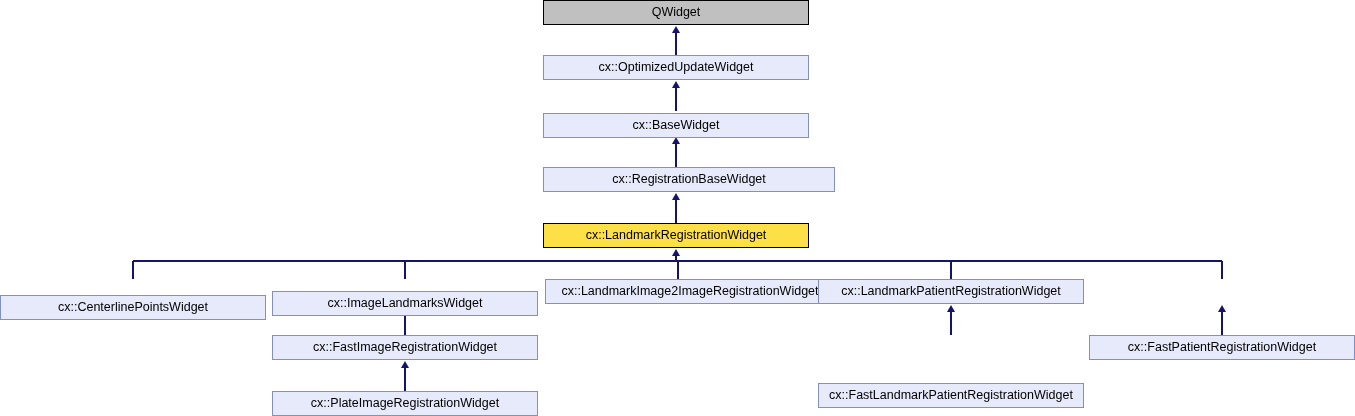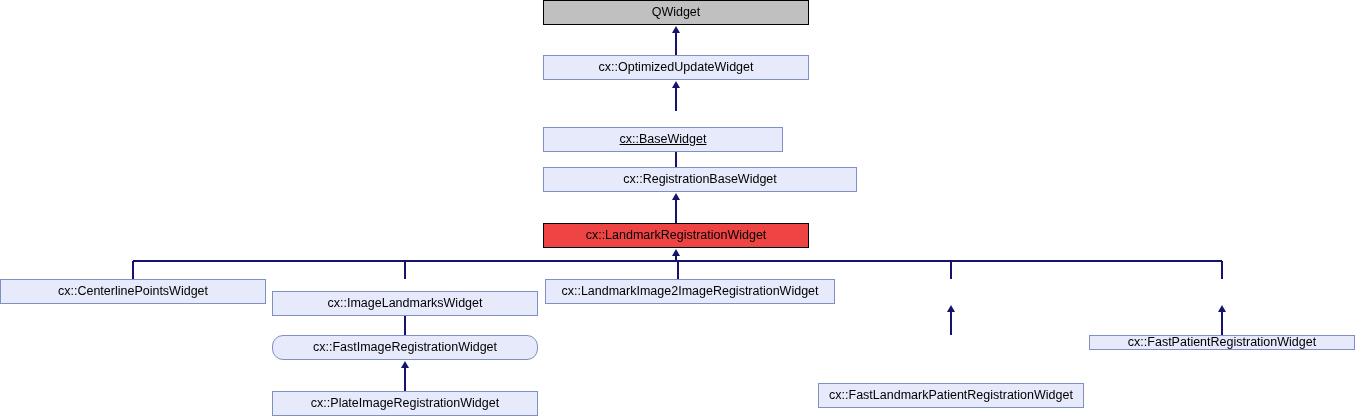--- a/index.html
+++ b/index.html
@@ -36,21 +36,21 @@
     line-height: 1;
     letter-spacing: 0px;
     white-space: nowrap;
     color: #000000;
   }
   .node.inherited {
     background: #e7eafa;
     border: 1px solid #8190c4;
   }
   .node.current {
-    background: #ef4444;
+    background: #fde047;
     border: 1px solid #000000;
   }
   .node.root {
     background: #c0c0c0;
     border: 1px solid #000000;
   }
   .node span {
     display: block;
     padding: 0 6px;
     overflow: hidden;
@@ -86,43 +86,46 @@
       <polygon points="947,312 955,312 951,305" fill="#14146e"></polygon>
       <line x1="1222" y1="335" x2="1222" y2="312" stroke="#14146e" stroke-width="1.4" shape-rendering="crispEdges"></line>
       <polygon points="1218,312 1226,312 1222,305" fill="#14146e"></polygon>
     </svg>
 <div class="node inherited" style="left: 543px; top: 55px; width: 266px; height: 25px;">
       <span>cx::OptimizedUpdateWidget</span>
     </div>
     <div class="node root" style="left: 543px; top: 0px; width: 266px; height: 25px;">
       <span>QWidget</span>
     </div>
-    <div class="node inherited" style="left: 543px; top: 127px; width: 240px; height: 25px; text-decoration: underline;">
+    <div class="node inherited" style="left: 543px; top: 113px; width: 266px; height: 25px;">
       <span>cx::BaseWidget</span>
     </div>
-    <div class="node inherited" style="left: 543px; top: 167px; width: 314px; height: 25px;">
+    <div class="node inherited" style="left: 543px; top: 167px; width: 292px; height: 25px;">
       <span>cx::RegistrationBaseWidget</span>
     </div>
     <div class="node current" style="left: 543px; top: 223px; width: 266px; height: 25px;">
       <span>cx::LandmarkRegistrationWidget</span>
     </div>
-    <div class="node inherited" style="left: 0px; top: 279px; width: 266px; height: 25px;">
+    <div class="node inherited" style="left: 0px; top: 295px; width: 266px; height: 25px;">
       <span>cx::CenterlinePointsWidget</span>
     </div>
     <div class="node inherited" style="left: 272px; top: 279px; width: 266px; height: 25px; margin-top: 12px;">
       <span>cx::ImageLandmarksWidget</span>
     </div>
     <div class="node inherited" style="left: 545px; top: 279px; width: 290px; height: 25px;">
       <span>cx::LandmarkImage2ImageRegistrationWidget</span>
     </div>
-    <div class="node inherited" style="left: 272px; top: 335px; width: 266px; height: 25px; border-radius: 11px;">
+    <div class="node inherited" style="left: 818px; top: 279px; width: 266px; height: 25px;">
+      <span>cx::LandmarkPatientRegistrationWidget</span>
+    </div>
+    <div class="node inherited" style="left: 272px; top: 335px; width: 266px; height: 25px;">
       <span>cx::FastImageRegistrationWidget</span>
     </div>
     <div class="node inherited" style="left: 818px; top: 335px; width: 266px; height: 25px; margin-top: 48px;">
       <span>cx::FastLandmarkPatientRegistrationWidget</span>
     </div>
-    <div class="node inherited" style="left: 1089px; top: 335px; width: 266px; height: 15px;">
+    <div class="node inherited" style="left: 1089px; top: 335px; width: 266px; height: 25px;">
       <span>cx::FastPatientRegistrationWidget</span>
     </div>
     <div class="node inherited" style="left: 272px; top: 391px; width: 266px; height: 25px;">
       <span>cx::PlateImageRegistrationWidget</span>
     </div>
   </div>
 
 </body></html>

